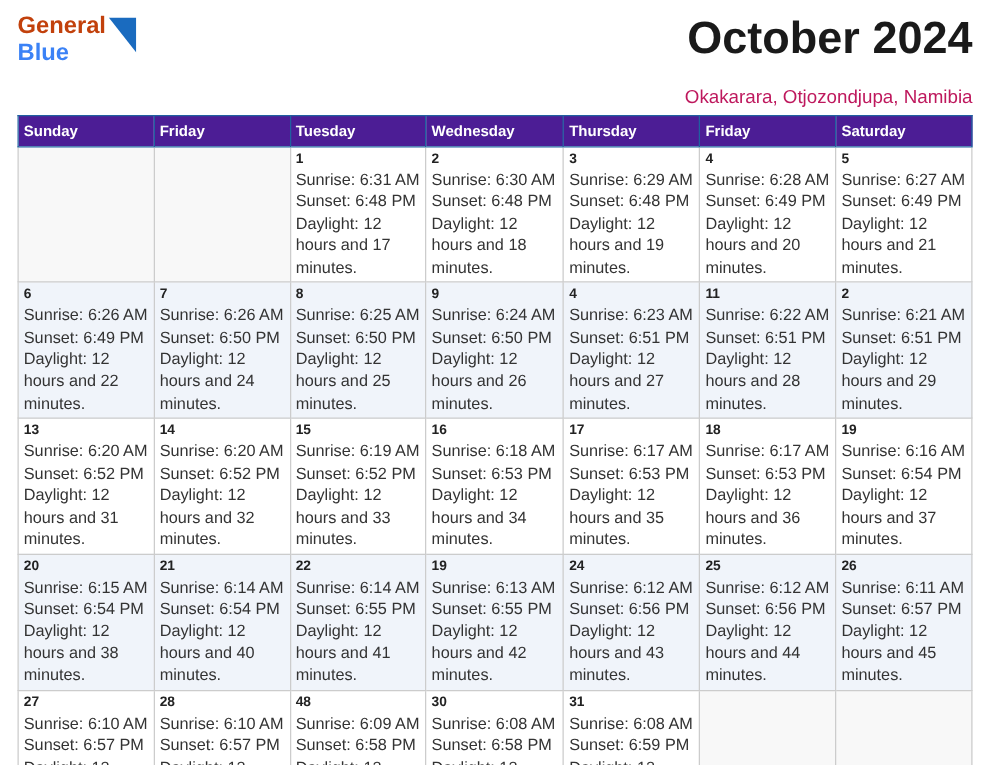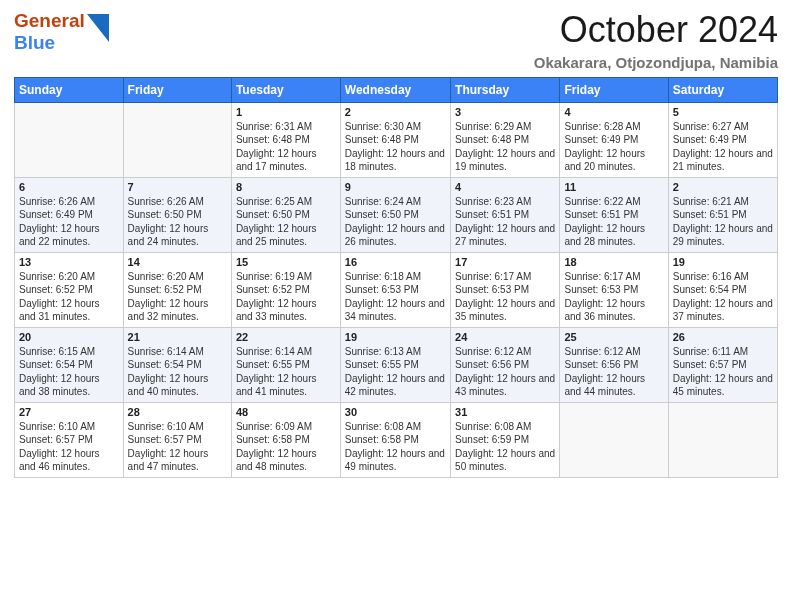--- a/index.html
+++ b/index.html
@@ -25,37 +25,36 @@
     .logo {
       display: flex;
       flex-direction: column;
       align-items: flex-start;
     }
     .title-block {
       text-align: right;
     }
     .month-year {
       font-size: 36px;
-      font-weight: normal;
+      font-weight: bold;
       color: #1a1a1a;
       line-height: 1.1;
     }
     .location {
       font-size: 15px;
-      color: #737373;
-      margin-top: 4px;
-      font-weight: bold;
+      color: #be185d;
+      margin-top: 19px;
     }
     .calendar {
       width: 100%;
       border-collapse: collapse;
       border: 1px solid #ccc;
     }
     .calendar th {
-      background: #3b82f6;
+      background: #4c1d95;
       color: #fff;
       font-size: 12px;
       font-weight: bold;
       padding: 5px 4px;
       text-align: left;
       border: 1px solid #2060a0;
     }
     .calendar td {
       vertical-align: top;
       border: 1px solid #ccc;
@@ -69,21 +68,21 @@
     .calendar td.empty {
       background: #f8f8f8;
     }
     .day-num {
       font-weight: bold;
       font-size: 11px;
       margin-bottom: 2px;
       display: block;
     }
     .day-detail {
-      font-size: 10px;
+      font-size: 13px;
       color: #333;
       line-height: 1.35;
     }
     .row-shaded td {
       background: #f0f4fa;
     }
   </style>
 </head>
 <body>
 

